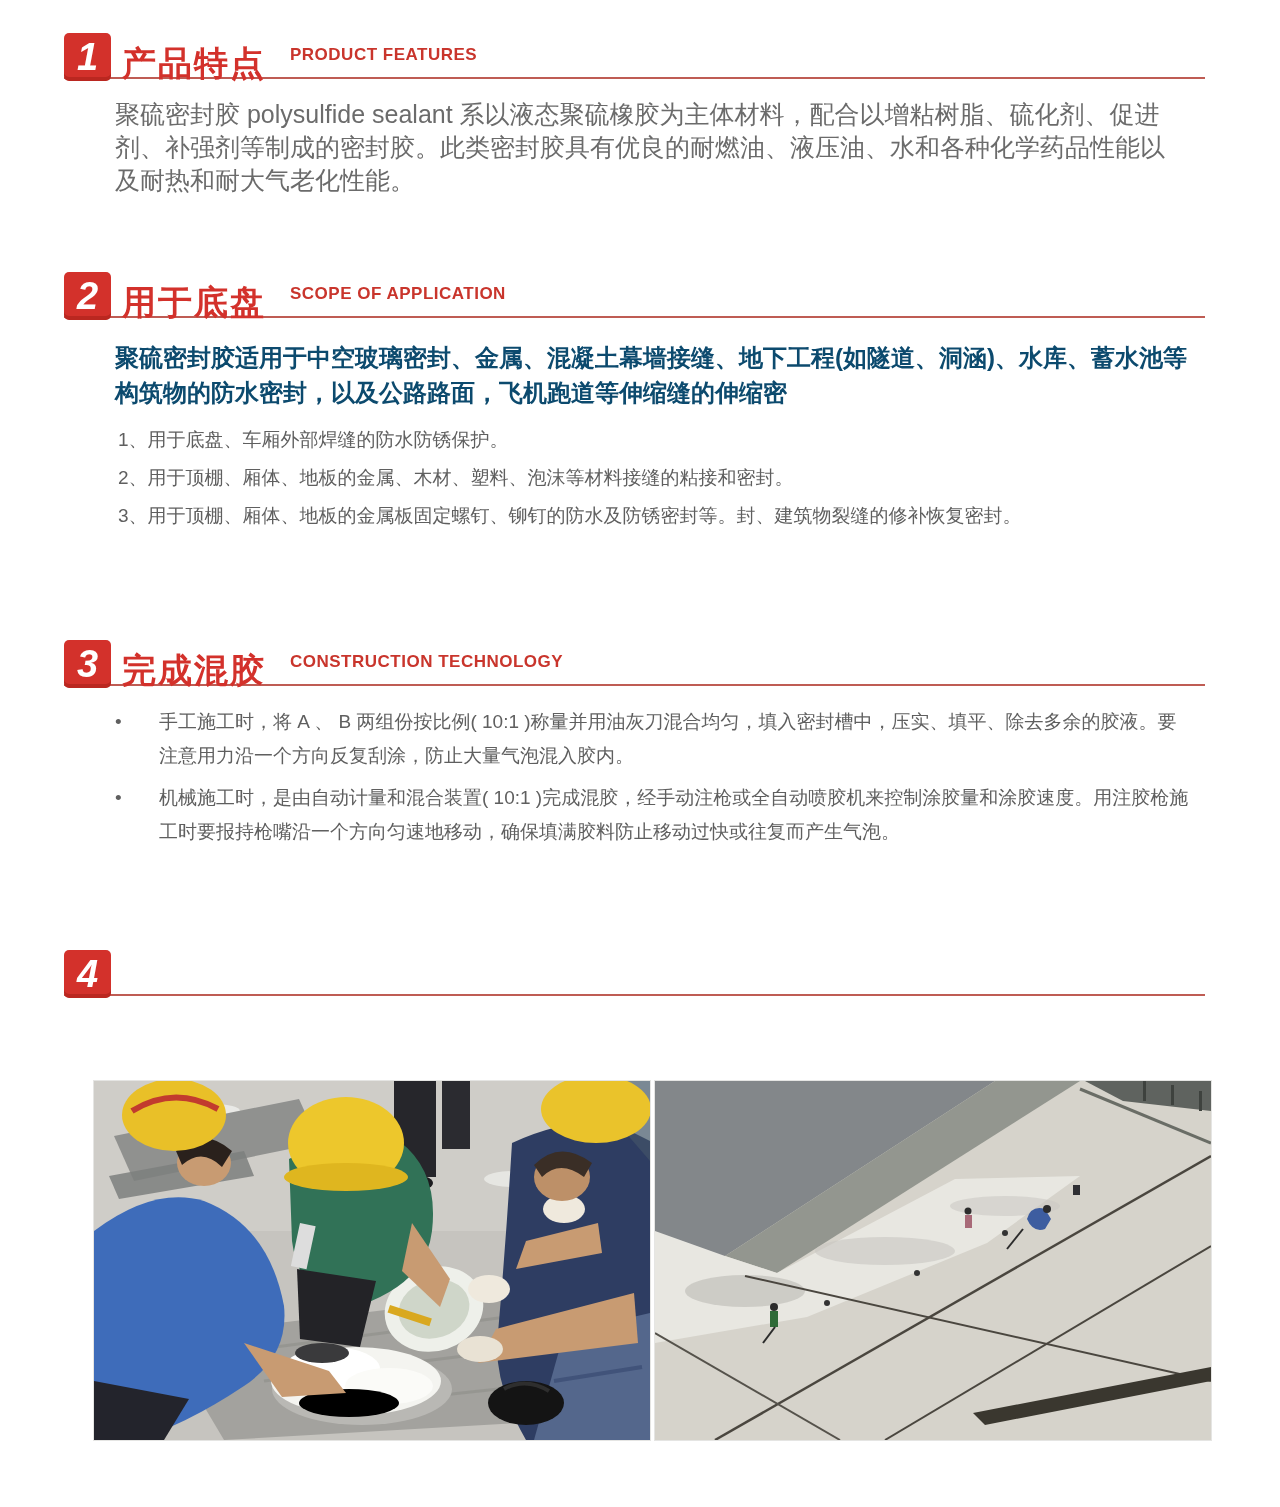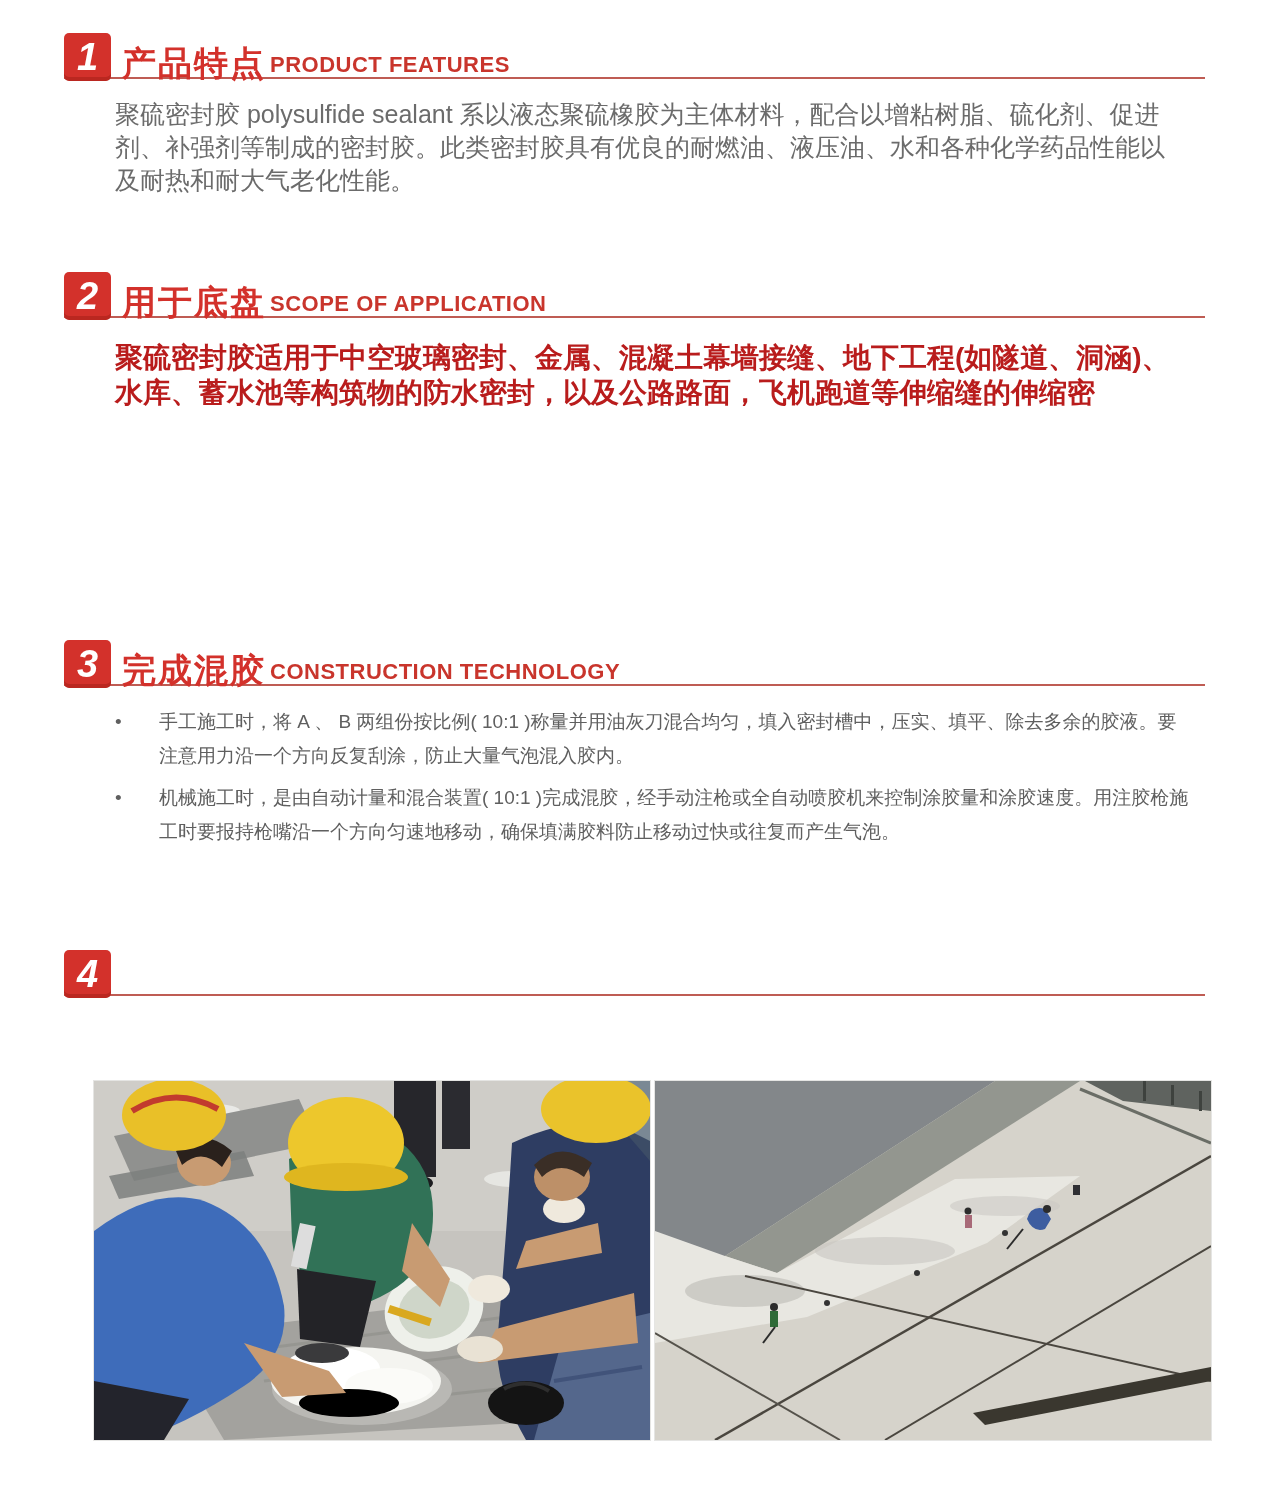--- a/index.html
+++ b/index.html
@@ -5,25 +5,25 @@
   html,body{margin:0;padding:0;background:#ffffff;}
   .page{position:relative;width:1280px;height:1507px;background:#ffffff;
         font-family:"Liberation Sans","DejaVu Sans",sans-serif;overflow:hidden;}
   .sec{position:absolute;left:64px;width:1141px;}
   .sec-head{position:relative;height:50px;}
   .rule{position:absolute;left:0;top:44px;width:1141px;height:2px;background:#bf5c54;}
   .badge{position:absolute;left:0;top:0;width:47px;height:48px;background:#d3312b;
          border-radius:5px;color:#ffffff;display:flex;align-items:center;justify-content:center;
          font-size:38px;font-weight:bold;font-style:italic;
          box-shadow:inset 0 -4px 0 rgba(130,15,8,.30);z-index:2;}
-  .titles{position:absolute;left:58px;bottom:3px;display:flex;align-items:flex-end;gap:4px;white-space:nowrap;}
+  .titles{position:absolute;left:58px;bottom:3px;display:flex;gap:24px;white-space:nowrap;}
   .zh{font-size:34px;line-height:1;font-weight:bold;color:#d3312b;letter-spacing:2px;margin:0;}
-  .en{font-size:22px;line-height:1;padding-bottom:4px;font-weight:bold;color:#c9352c;letter-spacing:.5px;}
+  .en{font-size:17px;line-height:1;padding-bottom:4px;font-weight:bold;color:#c9352c;letter-spacing:.5px;}
   .sec-body{margin:15px 0 0 51px;width:1072px;color:#6b6b6b;font-size:25px;line-height:33px;}
-  .lead{margin:18px 0 0 51px;width:1075px;color:#b91c1c;font-weight:bold;font-size:28px;line-height:35px;}
+  .lead{margin:18px 0 0 51px;width:1075px;color:#0c4a6e;font-weight:bold;font-size:24px;line-height:35px;}
   .items{margin:12px 0 0 54px;width:1070px;color:#5f5f5f;font-size:19px;}
   .item{line-height:36px;margin:0 0 2px 0;}
   .bullets{margin:15px 0 0 51px;width:1075px;color:#5f5f5f;font-size:19px;}
   .bullet{display:flex;line-height:34px;margin:0 0 8px 0;}
   .dot{width:20px;flex:none;color:#5f5f5f;}
   .btext{flex:1;margin-left:24px;}
   .photos{position:absolute;left:94px;top:1081px;display:flex;gap:5px;}
   .photo{width:556px;height:359px;box-shadow:0 0 0 1px #e5e5e3;background:#c6c4bf;}
   .photo svg{display:block;width:556px;height:359px;}
 </style>
@@ -51,20 +51,25 @@
       <div class="rule"></div>
       <div class="badge">
         <span>2</span>
       </div>
       <div class="titles">
         <h2 class="zh">用于底盘</h2>
         <span class="en">SCOPE OF APPLICATION</span>
       </div>
     </header>
     <p class="lead">聚硫密封胶适用于中空玻璃密封、金属、混凝土幕墙接缝、地下工程(如隧道、洞涵)、水库、蓄水池等构筑物的防水密封，以及公路路面，飞机跑道等伸缩缝的伸缩密</p>
+    <div class="items">
+      <p class="item">1、用于底盘、车厢外部焊缝的防水防锈保护。</p>
+      <p class="item">2、用于顶棚、厢体、地板的金属、木材、塑料、泡沫等材料接缝的粘接和密封。</p>
+      <p class="item">3、用于顶棚、厢体、地板的金属板固定螺钉、铆钉的防水及防锈密封等。封、建筑物裂缝的修补恢复密封。</p>
+    </div>
   </section>
 
   <section class="sec" style="top:640px">
     <header class="sec-head">
       <div class="rule"></div>
       <div class="badge">
         <span>3</span>
       </div>
       <div class="titles">
         <h2 class="zh">完成混胶</h2>

